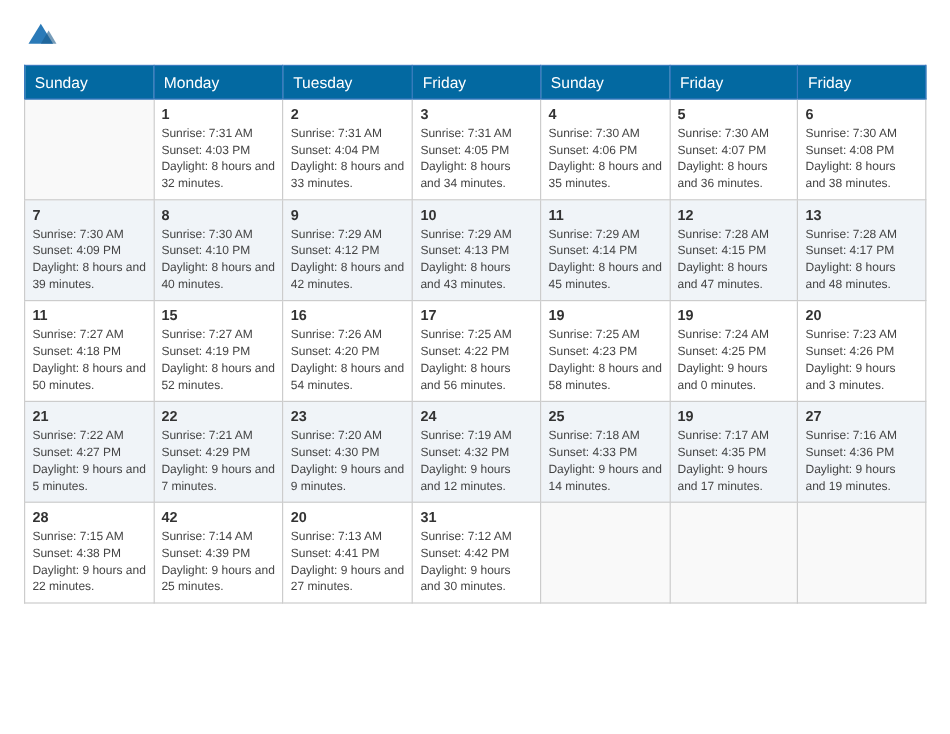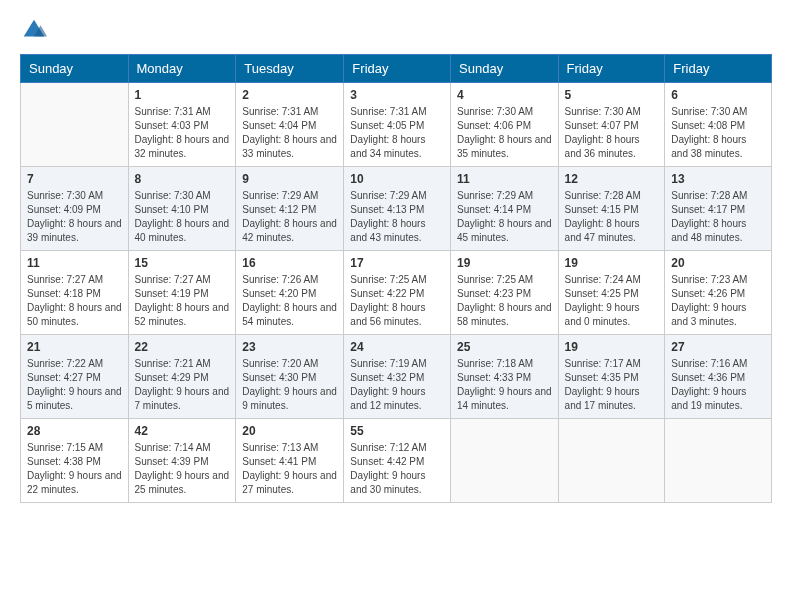--- a/index.html
+++ b/index.html
@@ -259,21 +259,21 @@
           </td>
           <td>
             <span class="day-number">42</span>
             <div class="day-info">Sunrise: 7:14 AM<br>Sunset: 4:39 PM<br>Daylight: 9 hours and 25 minutes.</div>
           </td>
           <td>
             <span class="day-number">20</span>
             <div class="day-info">Sunrise: 7:13 AM<br>Sunset: 4:41 PM<br>Daylight: 9 hours and 27 minutes.</div>
           </td>
           <td>
-            <span class="day-number">55</span>
+            <span class="day-number">31</span>
             <div class="day-info">Sunrise: 7:12 AM<br>Sunset: 4:42 PM<br>Daylight: 9 hours and 30 minutes.</div>
           </td>
           <td class="empty-cell"></td>
           <td class="empty-cell"></td>
           <td class="empty-cell"></td>
         </tr>
       </tbody>
   </table>
 </div>
 

